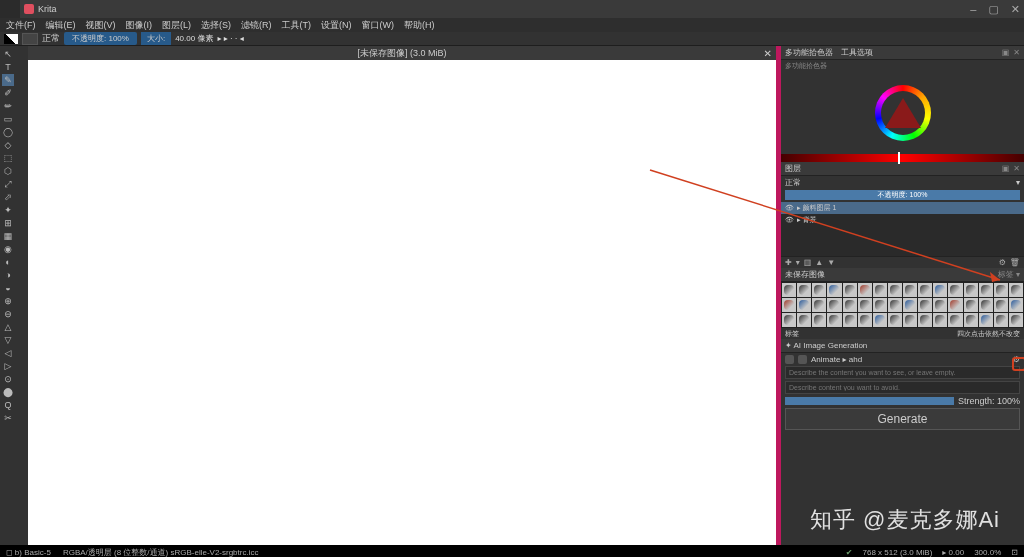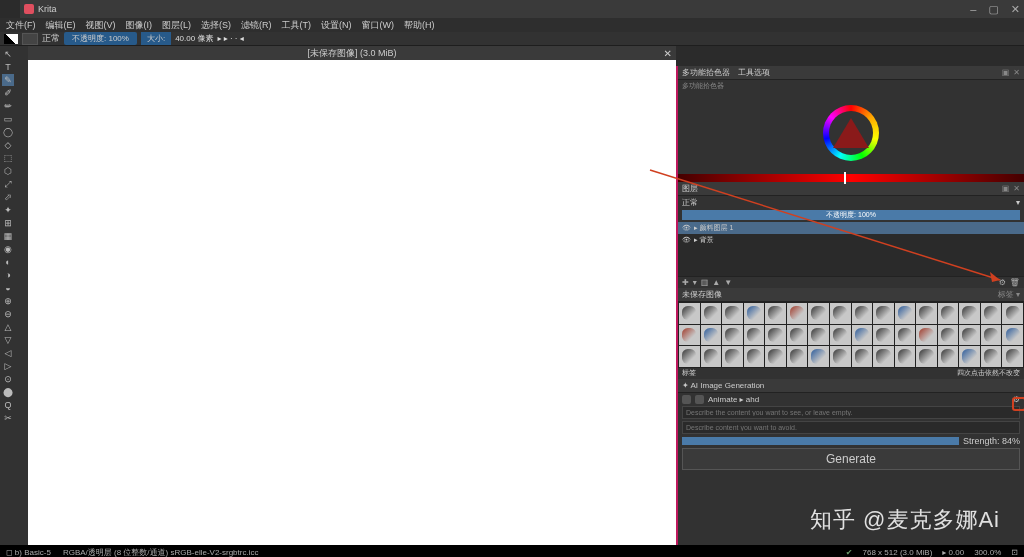--- a/index.html
+++ b/index.html
@@ -16,21 +16,21 @@
   .optbar .sel2 { background:#275a8a; padding:1px 6px; font-size:8px;}
   .optbar .val { font-size:8px; color:#ddd;}
   .main { display:flex; height:calc(557px - 18px - 14px - 14px - 12px); }
   .toolbox { width:28px; background:#323232; display:flex; flex-direction:column; flex-wrap:wrap; align-content:flex-start; padding:2px; gap:1px;}
   .toolbox .tool { width:12px; height:12px; display:flex; align-items:center; justify-content:center; color:#bbb; font-size:9px; cursor:pointer;}
   .toolbox .tool.active { background:#4a6a8a;}
   .canvasarea { flex:1; background:#494949; position:relative; display:flex; flex-direction:column;}
   .doctab { height:14px; background:#3a3a3a; display:flex; align-items:center; justify-content:center; position:relative;}
   .doctab .close { position:absolute; right:4px; font-size:10px;}
   .canvas { flex:1; background:#fff; margin:0; position:relative;}
-  .dockcol { width:348px; background:#323232; display:flex; flex-direction:column; border-left:2px solid #be185d;margin-top:20px;}
+  .dockcol { width:248px; background:#323232; display:flex; flex-direction:column; border-left:5px solid #be185d;}
   .dockhdr { height:14px; background:#3a3a3a; display:flex; align-items:center; padding:0 4px; gap:8px; font-size:8px; border-bottom:1px solid #222;}
   .dockhdr .tab { color:#ccc; }
   .dockhdr .icons { margin-left:auto; display:flex; gap:4px; color:#888;}
   .colorpicker { height:82px; display:flex; flex-direction:column; align-items:center; justify-content:center; position:relative;}
   .triangle-ring { width:56px; height:56px; position:relative;}
   .ring { position:absolute; inset:0; border-radius:50%; background:conic-gradient(red,orange,yellow,lime,cyan,blue,magenta,red); }
   .ring::after { content:""; position:absolute; inset:6px; border-radius:50%; background:#323232;}
   .tri { position:absolute; left:50%; top:50%; transform:translate(-50%,-50%); width:0; height:0; border-left:18px solid transparent; border-right:18px solid transparent; border-bottom:30px solid #8a1a1a;}
   .hueslider { height:8px; width:100%; background:linear-gradient(90deg,#400,#f00,#400); margin-top:auto; position:relative;}
   .hueslider .handle { position:absolute; left:48%; top:-2px; width:2px; height:12px; background:#fff;}
@@ -271,21 +271,21 @@
         <span class="ico"></span>
         <span class="ico"></span>
         <span>Animate ▸ ahd</span>
         <span style="margin-left:auto">⚙</span>
       </div>
       <div class="highlight"></div>
       <input class="prompt" placeholder="Describe the content you want to see, or leave empty." style="">
       <input class="prompt" placeholder="Describe content you want to avoid." style="">
       <div class="strrow">
         <div class="strbar"></div>
-        <span>Strength: 84%</span>
+        <span>Strength: 100%</span>
       </div>
       <div class="genbtn">Generate</div>
       <div style="flex:1"></div>
     </div>
 
   </div>
 </div>
 
 <svg class="arrowline" width="380" height="150">
   <line x1="10" y1="10" x2="360" y2="120" stroke="#d04020" stroke-width="1.5"></line>

